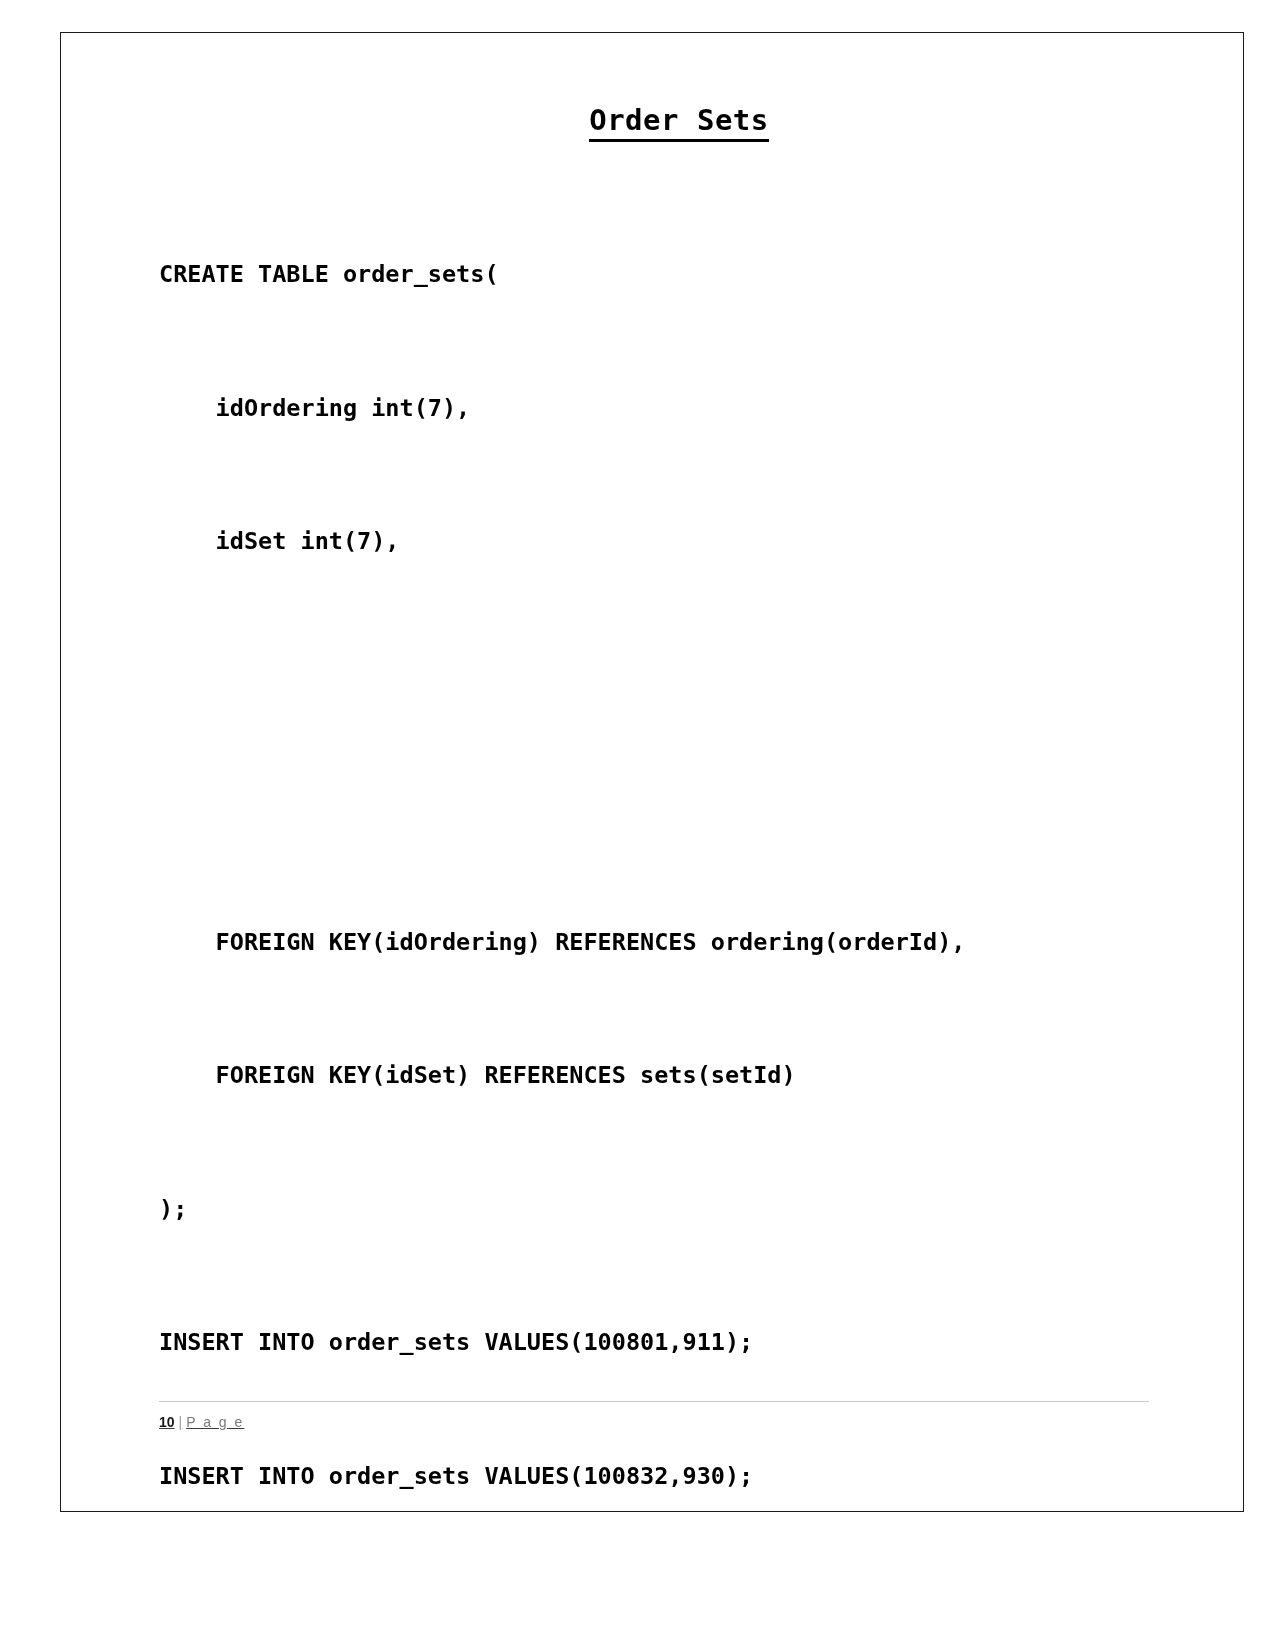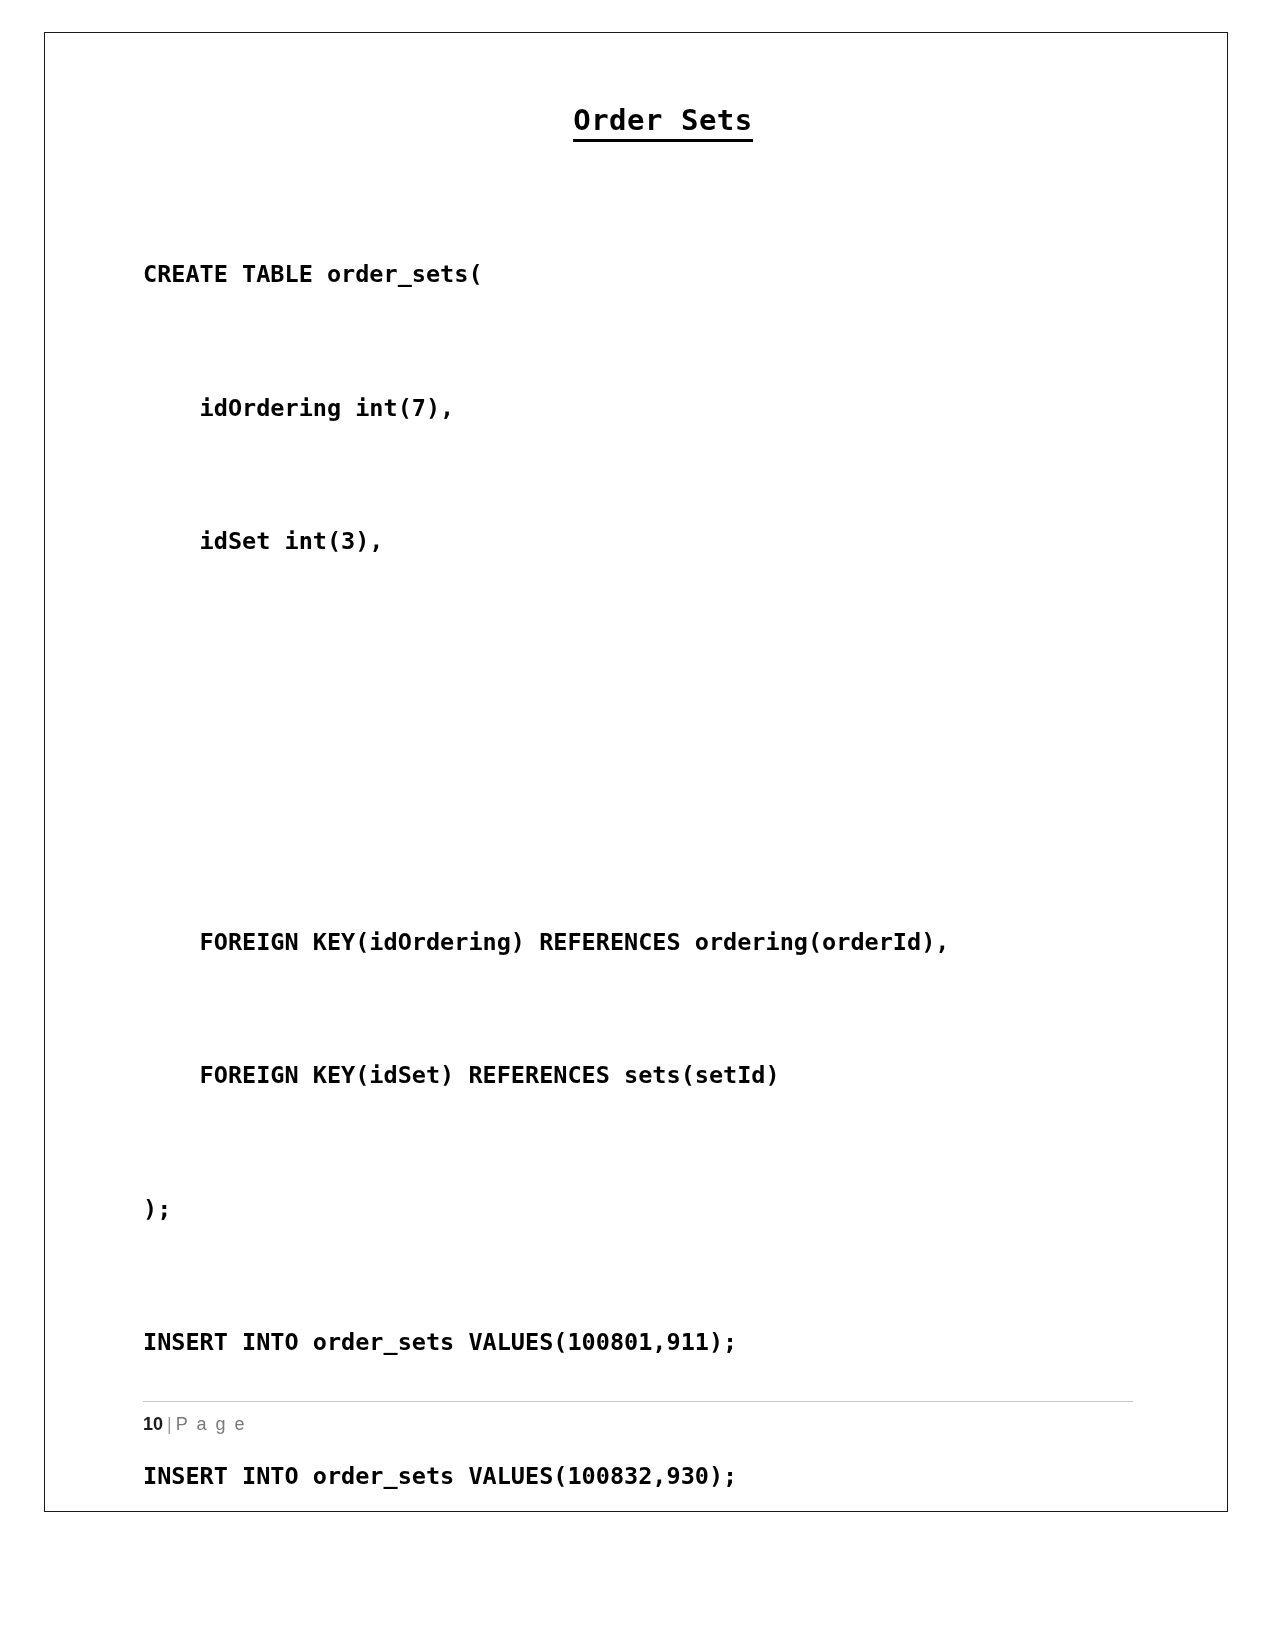--- a/index.html
+++ b/index.html
@@ -11,21 +11,21 @@
     width: 1275px;
     height: 1650px;
     font-family: "Liberation Sans", sans-serif;
     position: relative;
     overflow: hidden;
   }
 
   
   .page-frame {
     position: absolute;
-    left: 44px;
+    left: 60px;
     top: 32px;
     width: 1184px;
     height: 1480px;
     border: 1.5px solid #1a1a1a;
     box-sizing: border-box;
     background: #fff;
   }
 
   .page-inner {
     position: absolute;
@@ -69,42 +69,43 @@
     top: 1368px;
     width: 990px;
   }
   .footer hr {
     border: none;
     border-top: 1px solid #c9c9c9;
     margin: 0 0 12px 0;
   }
   .footer .ftext {
     font-family: "Liberation Sans", sans-serif;
-    font-size: 18px;
+    font-size: 14px;
     color: #3b3b3b;
+    text-decoration: underline;
   }
   .footer .pno { font-weight: bold; color: #1a1a1a; }
   .footer .sep { color: #9a9a9a; margin: 0 4px; }
   .footer .pword { color: #7a7a7a; letter-spacing: 2px; }
 </style>
 </head>
 <body>
 
 <div class="page-frame">
 
   <div class="page-inner">
 
     <div class="doc-title">
       <span class="t">Order Sets</span>
     </div>
 
     <div class="sql-block">
       <span class="sql-line">CREATE TABLE order_sets(</span>
       <span class="sql-line">    idOrdering int(7),</span>
-      <span class="sql-line">    idSet int(3),</span>
+      <span class="sql-line">    idSet int(7),</span>
       <span class="sql-line blank"></span>
       <span class="sql-line blank"></span>
       <span class="sql-line">    FOREIGN KEY(idOrdering) REFERENCES ordering(orderId),</span>
       <span class="sql-line">    FOREIGN KEY(idSet) REFERENCES sets(setId)</span>
       <span class="sql-line">);</span>
       <span class="sql-line">INSERT INTO order_sets VALUES(100801,911);</span>
       <span class="sql-line">INSERT INTO order_sets VALUES(100832,930);</span>
       
       
       

